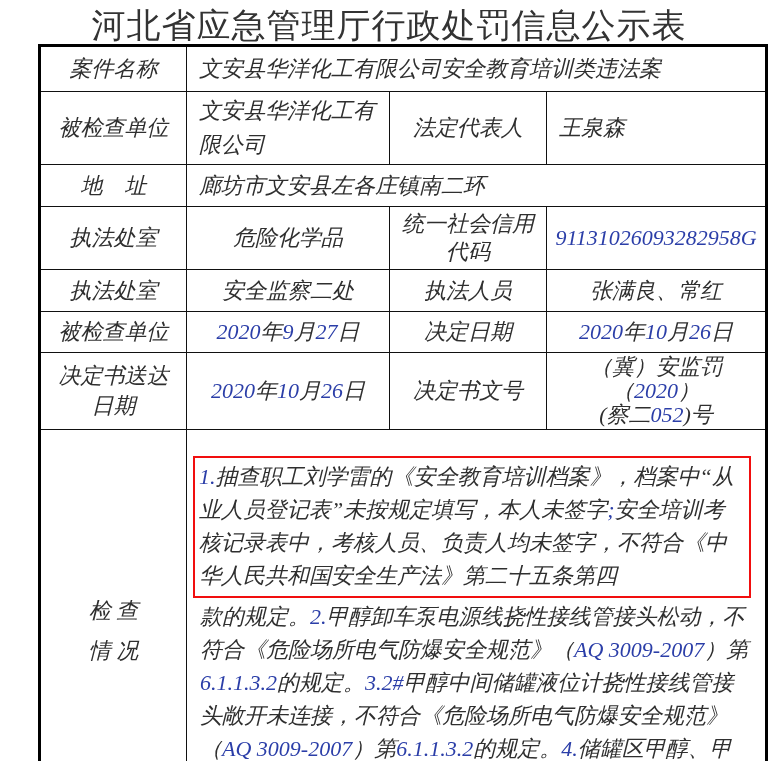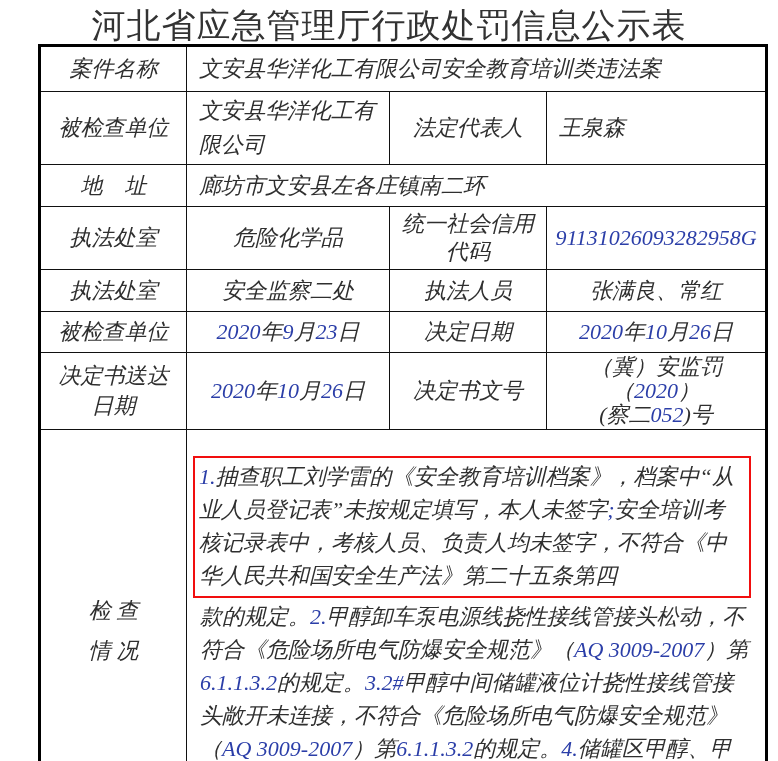--- a/index.html
+++ b/index.html
@@ -121,21 +121,21 @@
 
   <tr class="r5">
     <td class="lbl">执法处室</td>
     <td class="ctr">安全监察二处</td>
     <td class="lbl">执法人员</td>
     <td class="ctr">张满良、常红</td>
   </tr>
 
   <tr class="r6">
     <td class="lbl">被检查单位</td>
-    <td class="ctr"><span class="seg-num">2020</span><span>年</span><span class="seg-num">9</span><span>月</span><span class="seg-num">23</span><span>日</span></td>
+    <td class="ctr"><span class="seg-num">2020</span><span>年</span><span class="seg-num">9</span><span>月</span><span class="seg-num">27</span><span>日</span></td>
     <td class="lbl">决定日期</td>
     <td class="ctr"><span class="seg-num">2020</span><span>年</span><span class="seg-num">10</span><span>月</span><span class="seg-num">26</span><span>日</span></td>
   </tr>
 
   <tr class="r7">
     <td class="lbl">决定书送达日期</td>
     <td class="ctr"><span class="seg-num">2020</span><span>年</span><span class="seg-num">10</span><span>月</span><span class="seg-num">26</span><span>日</span></td>
     <td class="lbl">决定书文号</td>
     <td class="ctr pre lh24"><span>（冀）安监罚（</span><span class="seg-num">2020</span><span>）
 (察二</span><span class="seg-num">052</span><span>)号</span></td>

